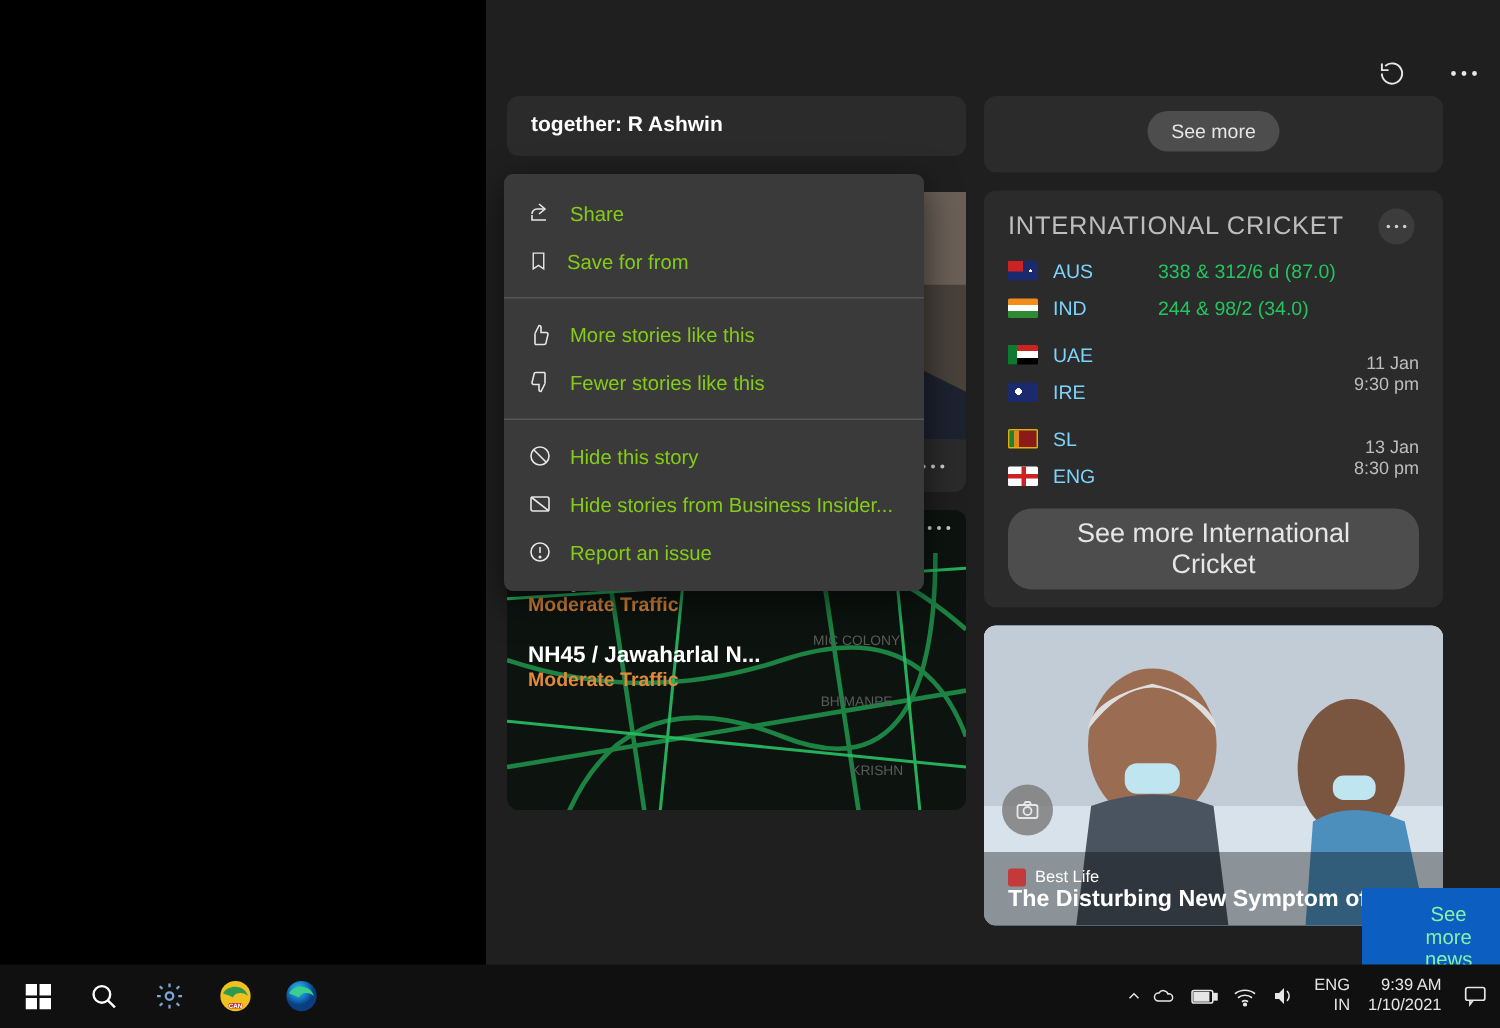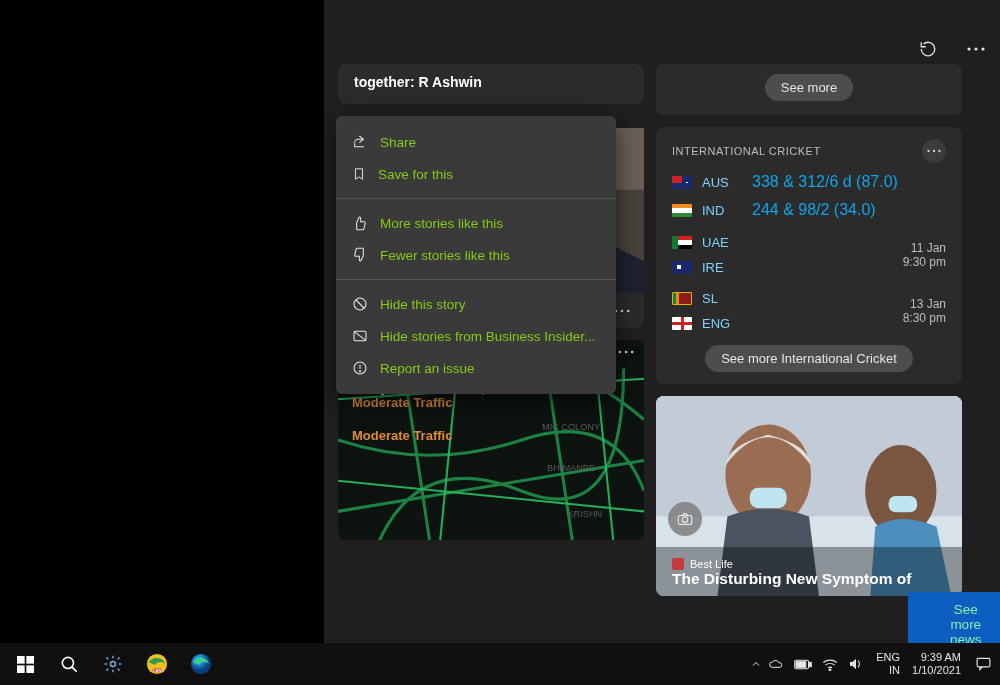--- a/index.html
+++ b/index.html
@@ -24,30 +24,30 @@
   .ctx-sep{ height:1px; background:#555; margin:4px 0;}
   .traffic-card{ height:200px; border-radius:8px; background:#141a14; position:relative; overflow:hidden;}
   .traffic-map{ position:absolute; inset:0; }
   .traffic-overlay{ position:absolute; left:14px; top:14px; right:14px;}
   .traffic-title{ color:#cfcfcf; font-size:12px;}
   .route{ margin-top:10px;}
   .route .name{ font-weight:700; font-size:15px; color:#fff;}
   .route .status{ font-size:13px; color:#e08a3a; font-weight:600;}
   .see-more-btn{ background:#4d4d4d; color:#e6e6e6; border:none; border-radius:16px; padding:6px 16px; font-size:13px; cursor:pointer;}
   .cricket-card{ padding:12px 16px 12px 16px;}
-  .cricket-head{ display:flex; align-items:center; justify-content:space-between; color:#bdbdbd; font-size:11px; letter-spacing:0.5px;gap:23px;}
+  .cricket-head{ display:flex; align-items:center; color:#bdbdbd; font-size:17px; letter-spacing:0.5px;gap:23px;}
   .match{ display:flex; align-items:center; gap:10px; margin-top:10px; font-size:13px;}
   .flag{ width:20px; height:13px; border-radius:1px; flex-shrink:0;}
   .match .team{ width:40px; color:#7dd3fc;}
-  .match .score{ flex:1; color:#0ea5e9; font-size:16px; white-space:nowrap;}
+  .match .score{ flex:1; color:#22c55e; font-size:13px; white-space:nowrap;margin-left:20px;}
   .match-block{ display:flex; align-items:center;}
   .match-pair{ flex:1;}
   .match-time{ text-align:right; font-size:12px; color:#bdbdbd;}
   .cricket-more{ text-align:center; margin-top:14px;}
-  .cricket-more button{ background:#4d4d4d; border:none; color:#e6e6e6; padding:6px 16px; border-radius:16px; font-size:13px; cursor:pointer;}
+  .cricket-more button{ background:#4d4d4d; border:none; color:#e6e6e6; padding:6px 16px; border-radius:16px; font-size:18px; cursor:pointer;}
   .bestlife-card{ height:200px; border-radius:8px; background:linear-gradient(180deg,#9aa9c0,#6a85a0); position:relative; overflow:hidden;}
   .bestlife-image{ position:absolute; inset:0; }
   .camera-badge{ position:absolute; left:12px; bottom:60px; width:34px; height:34px; border-radius:50%; background:rgba(120,120,120,0.8); display:flex; align-items:center; justify-content:center;}
   .bl-caption{ position:absolute; left:0; right:0; bottom:0; padding:10px 16px 8px 16px; color:#fff;}
   .bl-source{ font-size:11px; display:flex; align-items:center; gap:6px;}
   .bl-source .dot{ width:12px; height:12px; background:#c43a3a; border-radius:2px;}
   .bl-title{ font-weight:700; font-size:15.5px;}
   .see-more-news{ position:absolute; left:584px; bottom:7px; z-index:20; background:#0c5ec0; color:#86efac; font-size:13.5px; padding:10px 42px; border:none; cursor:pointer; border-radius:2px 2px 0 0;}
   .weather-strip{ position:absolute; left:584px; bottom:0; right:0; height:36px; background:#1f1f1f; display:flex; align-items:center; gap:10px; padding-left:30px; z-index:18; font-size:13px;}
   .weather-strip .sun{ width:18px;height:18px; }
@@ -165,20 +165,21 @@
               <text x="205" y="130" fill="#5a5a5a" font-size="9">BHIMANPE</text>
               <text x="225" y="175" fill="#5a5a5a" font-size="9">KRISHN</text>
             </svg>
             <div class="traffic-overlay">
               <div class="traffic-title">Traffic Updates</div>
               <div class="route">
                 <div class="name">Periyar Pathai WB, G...</div>
                 <div class="status">Moderate Traffic</div>
               </div>
               <div class="route" style="margin-top:18px;">
+                <div class="name">NH45 / Jawaharlal N...</div>
                 <div class="status">Moderate Traffic</div>
               </div>
             </div>
             <span style="position:absolute;right:10px;top:10px;">
               <svg width="16" height="4" viewBox="0 0 18 4">
                   <circle cx="2" cy="2" r="1.5" fill="#d0d0d0"></circle>
                   <circle cx="9" cy="2" r="1.5" fill="#d0d0d0"></circle>
                   <circle cx="16" cy="2" r="1.5" fill="#d0d0d0"></circle>
                 </svg>
             </span>
@@ -285,21 +286,21 @@
               <path d="M4 14v5h14"></path>
               <path d="M11 3l6 5-6 5"></path>
               <path d="M17 8H9a5 5 0 0 0-5 5"></path>
             </svg>
           <span>Share</span>
         </div>
         <div class="ctx-item">
           <svg width="14" height="16" viewBox="0 0 24 24" fill="none" stroke="#e6e6e6" stroke-width="1.6">
               <path d="M6 3h12v18l-6-4-6 4z"></path>
             </svg>
-          <span>Save for this</span>
+          <span>Save for from</span>
         </div>
       </div>
       <div class="ctx-sep"></div>
       <div class="ctx-group">
         <div class="ctx-item">
           <svg width="16" height="16" viewBox="0 0 24 24" fill="none" stroke="#e6e6e6" stroke-width="1.6">
               <path d="M7 22V11"></path>
               <path d="M7 11l4-8a2 2 0 0 1 2 2v5h5a2 2 0 0 1 2 2l-2 8a2 2 0 0 1-2 2H7"></path>
             </svg>
           <span>More stories like this</span>

